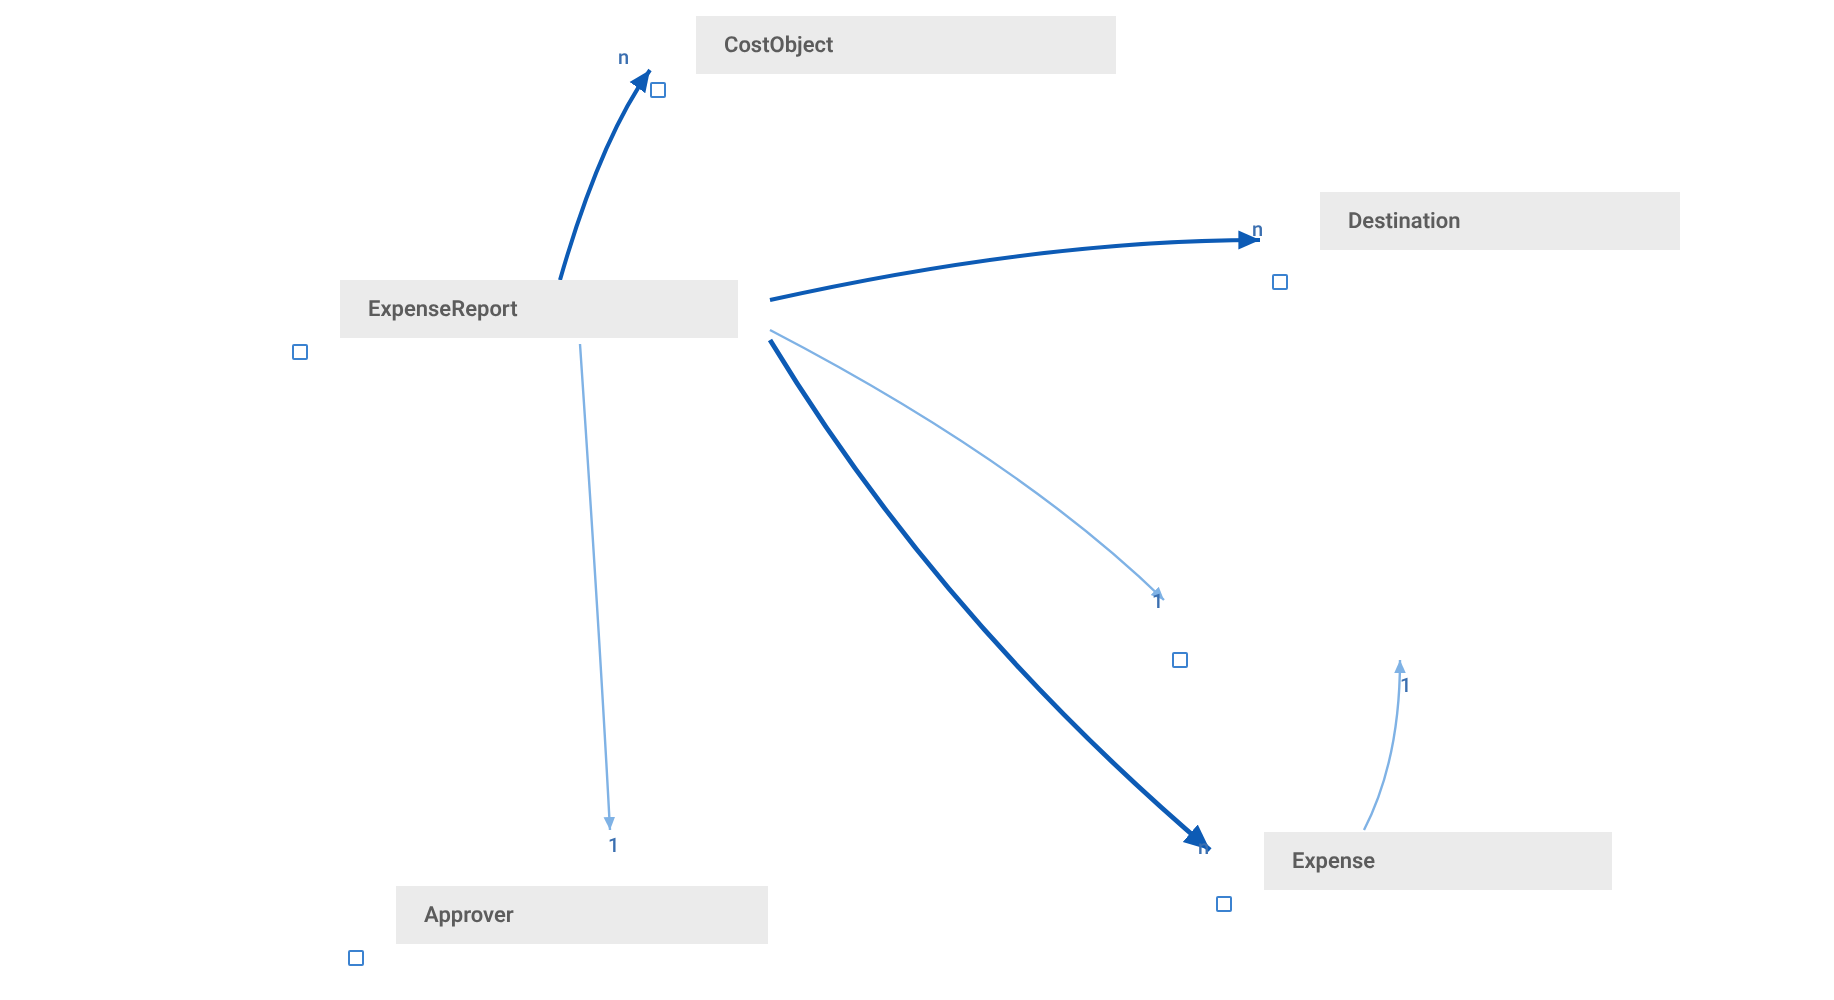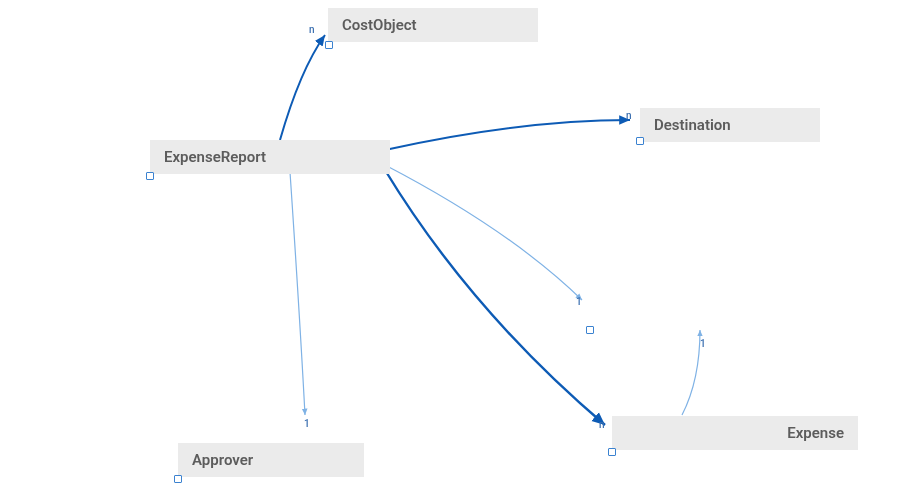--- a/index.html
+++ b/index.html
@@ -20,25 +20,26 @@
     position: absolute;
     left: 0; top: 0;
     width: 917px;
     height: 500px;
     pointer-events: none;
   }
   .node {
     position: absolute;
     box-sizing: border-box;
     padding: 8px 14px;
-    font-size: 15px;
+    font-size: 11px;
     font-weight: 600;
     background: #ebebeb;
     color: #5c5c5c;
     white-space: nowrap;
+    margin-left: 20px;
   }
   .node.selected {
     background: #22374f;
     color: #ffffff;
     box-shadow: 0 2px 10px rgba(0,0,0,0.35);
   }
   .close-btn {
     position: absolute;
     top: 50%;
     right: 10px;
@@ -88,38 +89,38 @@
 
     <path d="M 385 165 Q 510 230 582 300" fill="none" stroke="#7fb2e5" stroke-width="1.2" marker-end="url(#arrow-light)"></path>
 
     <path d="M 385 170 Q 470 310 605 425" fill="none" stroke="#0d5bb5" stroke-width="2.4" marker-end="url(#arrow-strong)"></path>
 
     <path d="M 290 172 Q 300 320 305 415" fill="none" stroke="#7fb2e5" stroke-width="1.2" marker-end="url(#arrow-light)"></path>
 
     <path d="M 682 415 Q 700 380 700 330" fill="none" stroke="#7fb2e5" stroke-width="1.2" marker-end="url(#arrow-light)"></path>
   </svg>
 
-  <div class="node" style="left:150px; top:140px; width:240px;">
+  <div class="node" style="left:150px; top:140px; width:199px;">
     <span>ExpenseReport</span>
   </div>
   <div class="handle" style="left:146px; top:172px;"></div>
 
   <div class="node" style="left:328px; top:8px; width:210px;">
     <span>CostObject</span>
   </div>
   <div class="handle" style="left:325px; top:41px;"></div>
 
-  <div class="node" style="left:640px; top:108px; width:180px;">
+  <div class="node" style="left:640px; top:96px; width:180px;">
     <span>Destination</span>
   </div>
   <div class="handle" style="left:636px; top:137px;"></div>
 
   <div class="handle" style="left:586px; top:326px;"></div>
 
-  <div class="node" style="left:612px; top:416px; width:246px;text-align:right;">
+  <div class="node" style="left:612px; top:416px; width:174px;">
     <span>Expense</span>
   </div>
   <div class="handle" style="left:608px; top:448px;"></div>
 
   <div class="node" style="left:178px; top:443px; width:186px;">
     <span>Approver</span>
   </div>
   <div class="handle" style="left:174px; top:475px;"></div>
 
   <span class="card-label" style="left:309px; top:24px;">n</span>

